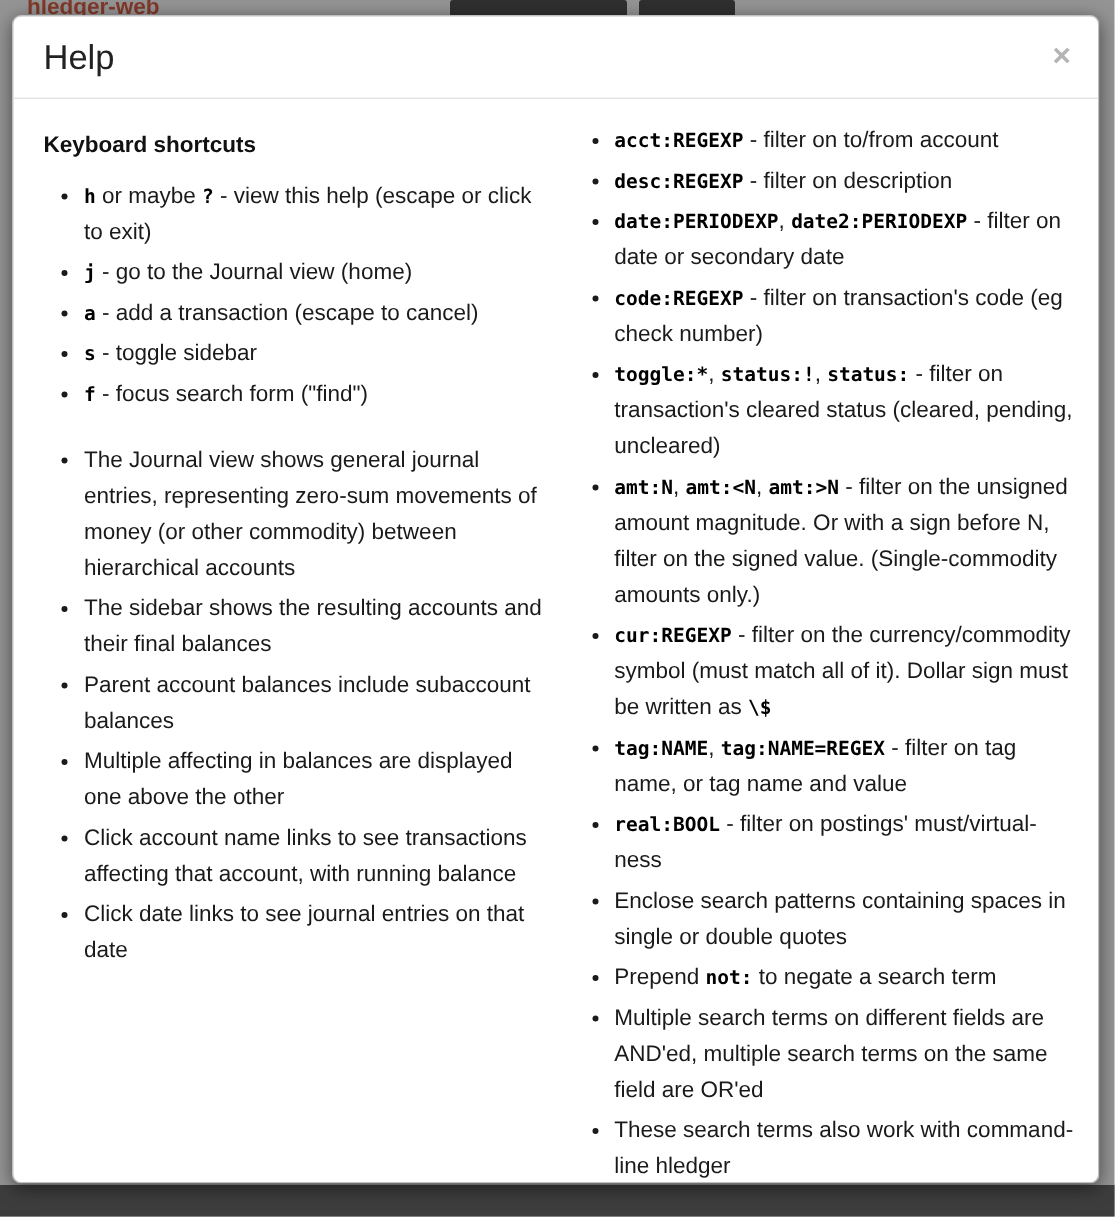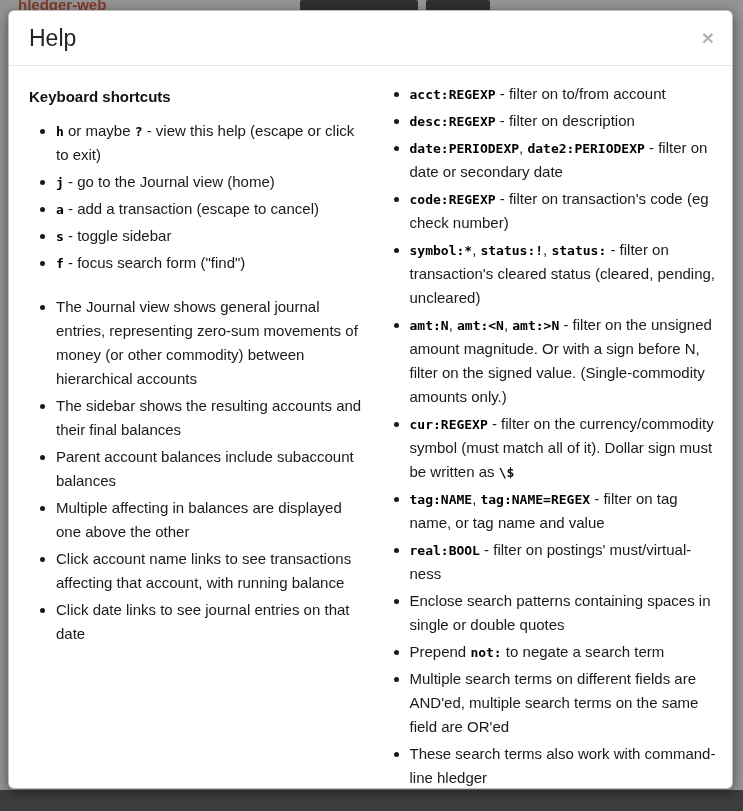--- a/index.html
+++ b/index.html
@@ -92,21 +92,21 @@
           <li><span>Click account name links to see transactions affecting that account, with running balance</span></li>
           <li><span>Click date links to see journal entries on that date</span></li>
         </ul>
     </div>
     <div class="col">
       <ul class="help-list">
           <li><code>acct:REGEXP</code><span> - filter on to/from account</span></li>
           <li><code>desc:REGEXP</code><span> - filter on description</span></li>
           <li><code>date:PERIODEXP</code><span>, </span><code>date2:PERIODEXP</code><span> - filter on date or secondary date</span></li>
           <li><code>code:REGEXP</code><span> - filter on transaction's code (eg check number)</span></li>
-          <li><code>symbol:*</code><span>, </span><code>status:!</code><span>, </span><code>status:</code><span> - filter on transaction's cleared status (cleared, pending, uncleared)</span></li>
+          <li><code>toggle:*</code><span>, </span><code>status:!</code><span>, </span><code>status:</code><span> - filter on transaction's cleared status (cleared, pending, uncleared)</span></li>
           <li><code>amt:N</code><span>, </span><code>amt:&lt;N</code><span>, </span><code>amt:&gt;N</code><span> - filter on the unsigned amount magnitude. Or with a sign before N, filter on the signed value. (Single-commodity amounts only.)</span></li>
           <li><code>cur:REGEXP</code><span> - filter on the currency/commodity symbol (must match all of it). Dollar sign must be written as </span><code>\$</code></li>
           <li><code>tag:NAME</code><span>, </span><code>tag:NAME=REGEX</code><span> - filter on tag name, or tag name and value</span></li>
           <li><code>real:BOOL</code><span> - filter on postings' must/virtual-ness</span></li>
           <li><span>Enclose search patterns containing spaces in single or double quotes</span></li>
           <li><span>Prepend </span><code>not:</code><span> to negate a search term</span></li>
           <li><span>Multiple search terms on different fields are AND'ed, multiple search terms on the same field are OR'ed</span></li>
           <li><span>These search terms also work with command-line hledger</span></li>
         </ul>
     </div>

